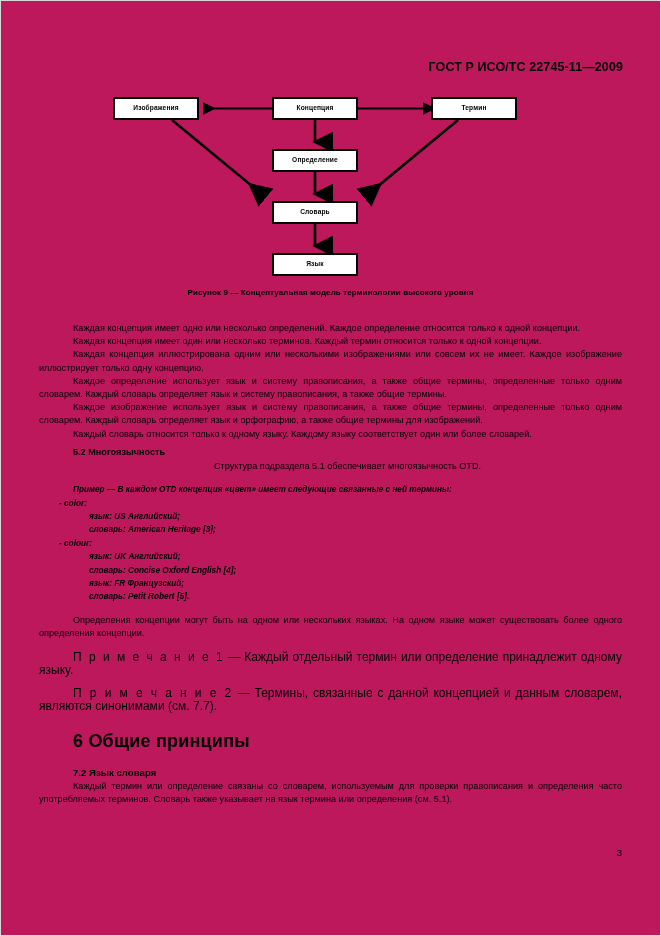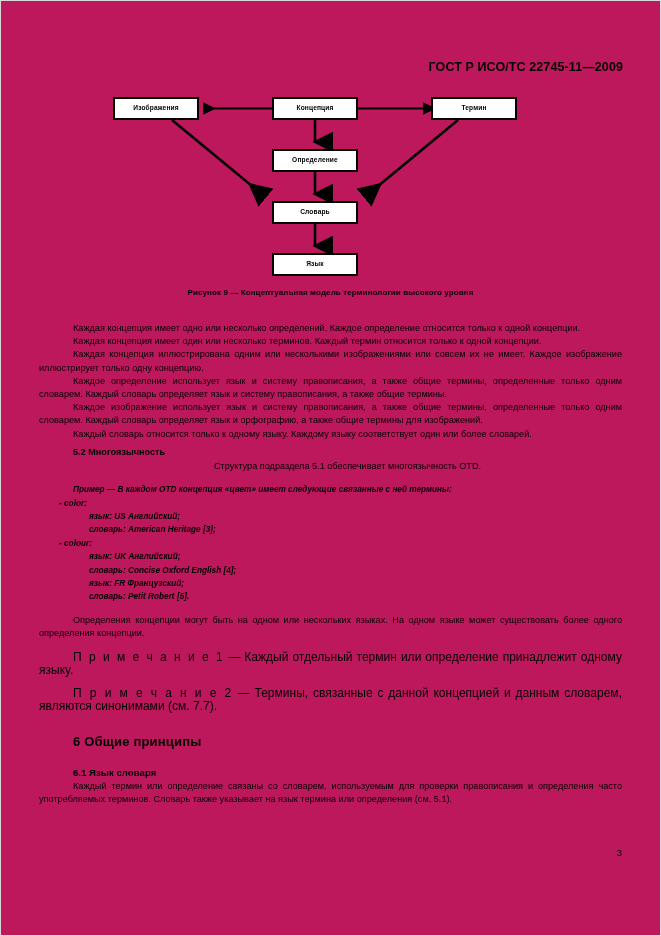--- a/index.html
+++ b/index.html
@@ -106,21 +106,21 @@
   }
   .plain {
     margin: 0;
     text-indent: 34px;
     text-align: center;
   }
   .h2 {
     margin: 22px 0 0 0;
     text-indent: 34px;
     font-weight: bold;
-    font-size: 13px;
+    font-size: 18px;
     letter-spacing: 0.2px;
   }
   .h2-sub {
     margin: 18px 0 1px 0;
     text-indent: 34px;
     font-weight: bold;
     font-size: 9.6px;
   }
   .example-block {
     margin: 10px 0 0 0;
@@ -230,20 +230,20 @@
 
     <p class="note note-first-indent">
       <span class="sp">П р и м е ч а н и е  1</span><span> — Каждый отдельный термин или определение принадлежит одному языку.</span>
     </p>
 
     <p class="note note-first-indent">
       <span class="sp">П р и м е ч а н и е  2</span><span> — Термины, связанные с данной концепцией и данным словарем, являются синонимами (см. 7.7).</span>
     </p>
 
     <p class="h2">6  Общие принципы</p>
-    <p class="h2-sub">6.1   Язык словаря</p>
+    <p class="h2-sub">7.2   Язык словаря</p>
     <p class="para">Каждый термин или определение связаны со словарем, используемым для проверки правописания и определения часто употребляемых терминов. Словарь также указывает на язык термина или определения (см. 5.1).</p>
 
   </div>
 
   <div class="page-number">3</div>
 
 </div>
 
 </body></html>

